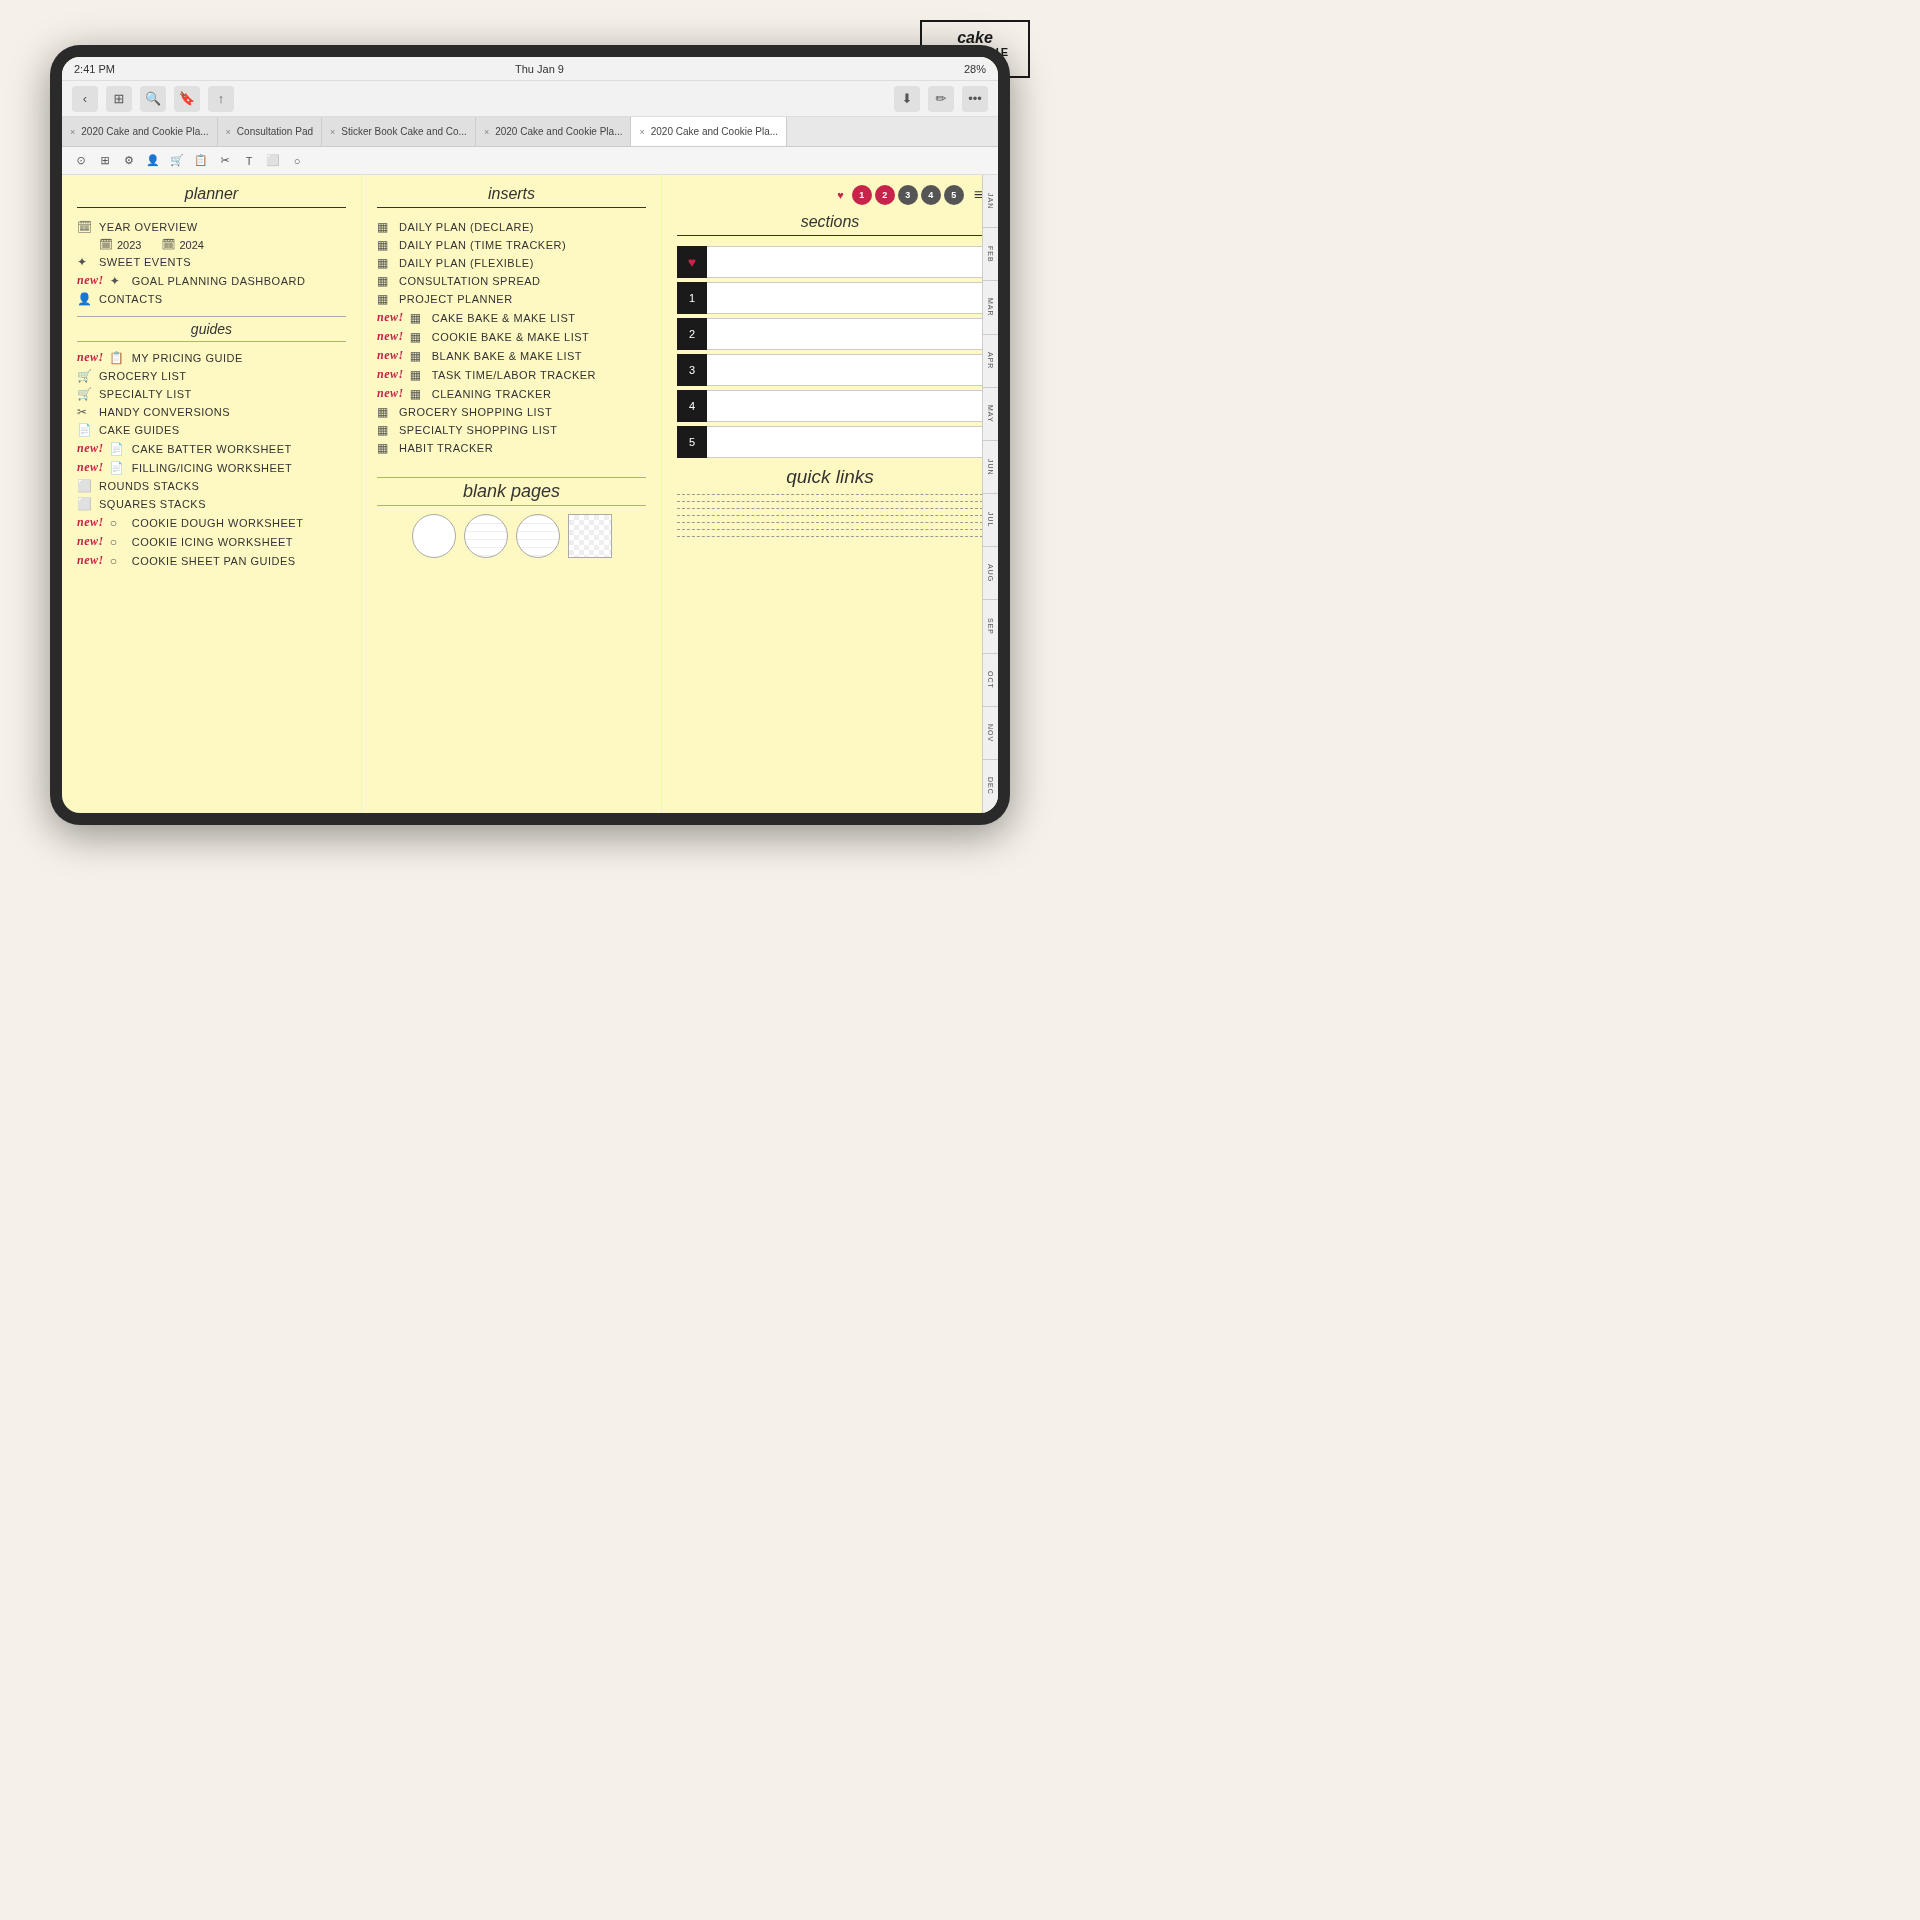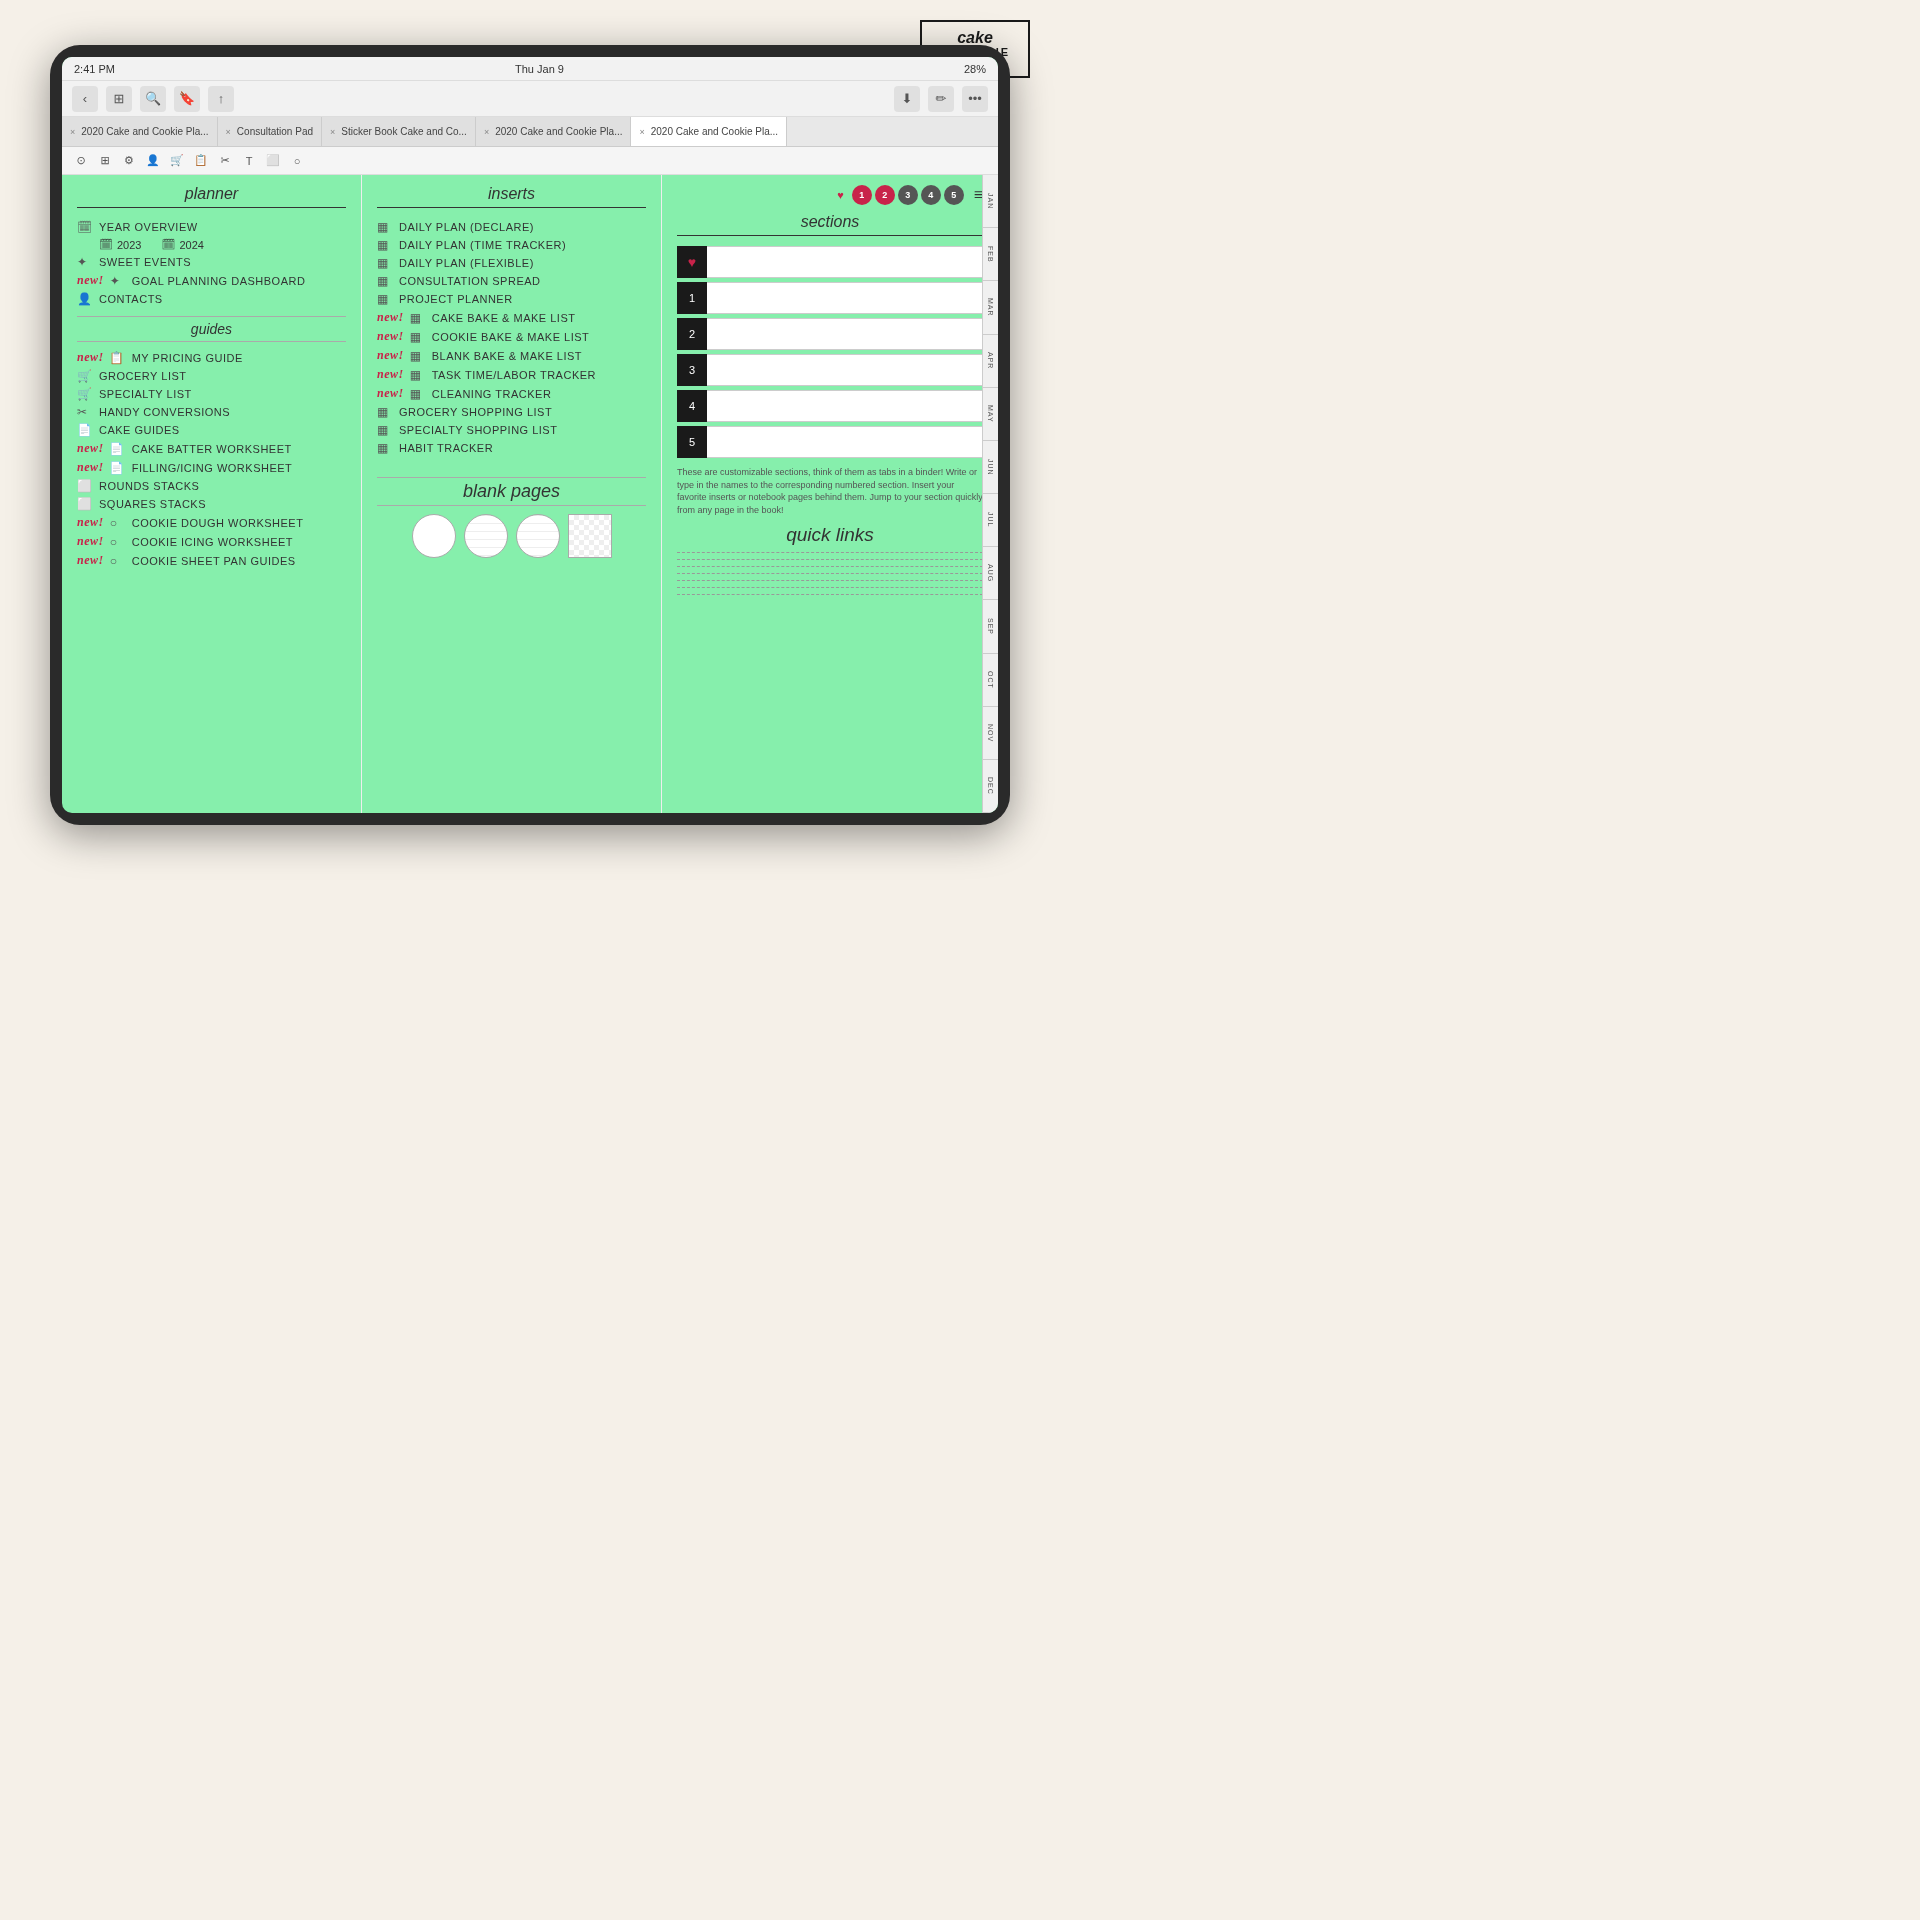--- a/index.html
+++ b/index.html
@@ -73,22 +73,22 @@
       width: 960px;
       height: 780px;
       background: #2a2a2a;
       border-radius: 30px;
       padding: 12px;
       box-shadow: 0 10px 40px rgba(0,0,0,0.4);
     }
     .tablet-screen {
       width: 100%;
       height: 100%;
-      background: #86efac;
-      border-radius: 10px;
+      background: #fef9c3;
+      border-radius: 18px;
       overflow: hidden;
       position: relative;
     }
 
     
     .status-bar {
       background: #f2f2f2;
       height: 24px;
       display: flex;
       align-items: center;
@@ -653,21 +653,20 @@
         </div>
         <div class="section-row">
           <div class="section-label-box">4</div>
           <div class="section-input-box"></div>
         </div>
         <div class="section-row">
           <div class="section-label-box">5</div>
           <div class="section-input-box"></div>
         </div>
 
-        <div class="sections-description">These are customizable sections, think of them as tabs in a binder! Write or type in the names to the corresponding numbered section. Insert your favorite inserts or notebook pages behind them. Jump to your section quickly from any page in the book!</div>
 
         <div class="quick-links-title">quick links</div>
 
         <div class="quick-link-line"></div>
         <div class="quick-link-line"></div>
         <div class="quick-link-line"></div>
         <div class="quick-link-line"></div>
         <div class="quick-link-line"></div>
         <div class="quick-link-line"></div>
         <div class="quick-link-line"></div>

